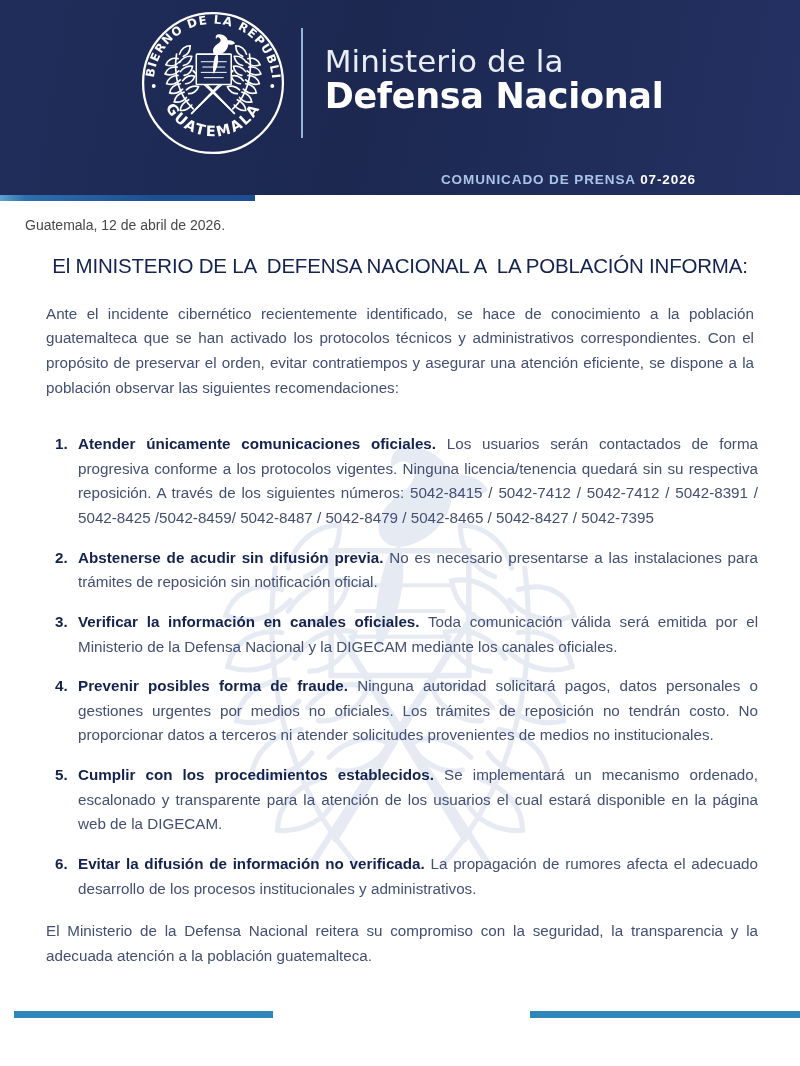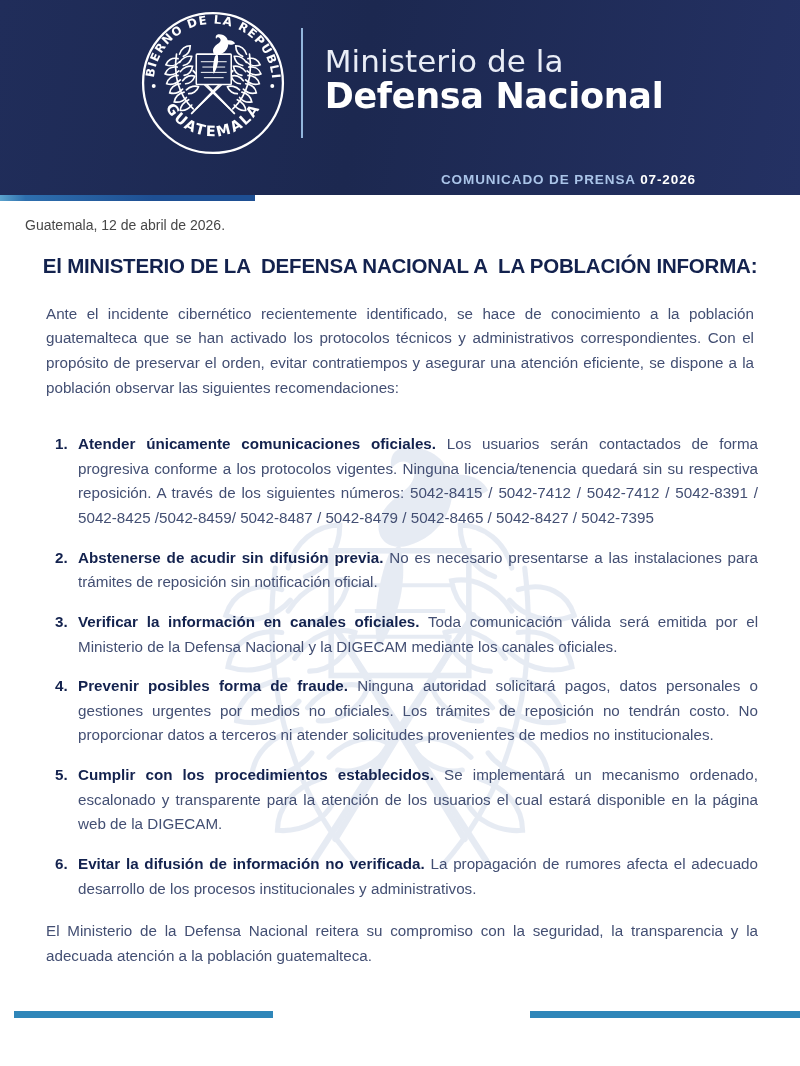--- a/index.html
+++ b/index.html
@@ -133,21 +133,21 @@
     font-size: 14px;
     color: #474747;
     margin: 16px 0 0 3px;
     font-family: "Liberation Sans", sans-serif;
   }
 
   .doc-title {
     margin: 20px 10px 0 10px;
     text-align: center;
     color: #13224e;
-    font-weight: bold;
+    font-weight: normal;
     font-size: 20.5px;
     line-height: 1.3;
     letter-spacing: -0.2px;
     font-family: "Liberation Sans", sans-serif;
     white-space: pre-wrap;
   }
 
   .intro {
     margin: 22px 24px 0 24px;
     text-align: justify;

